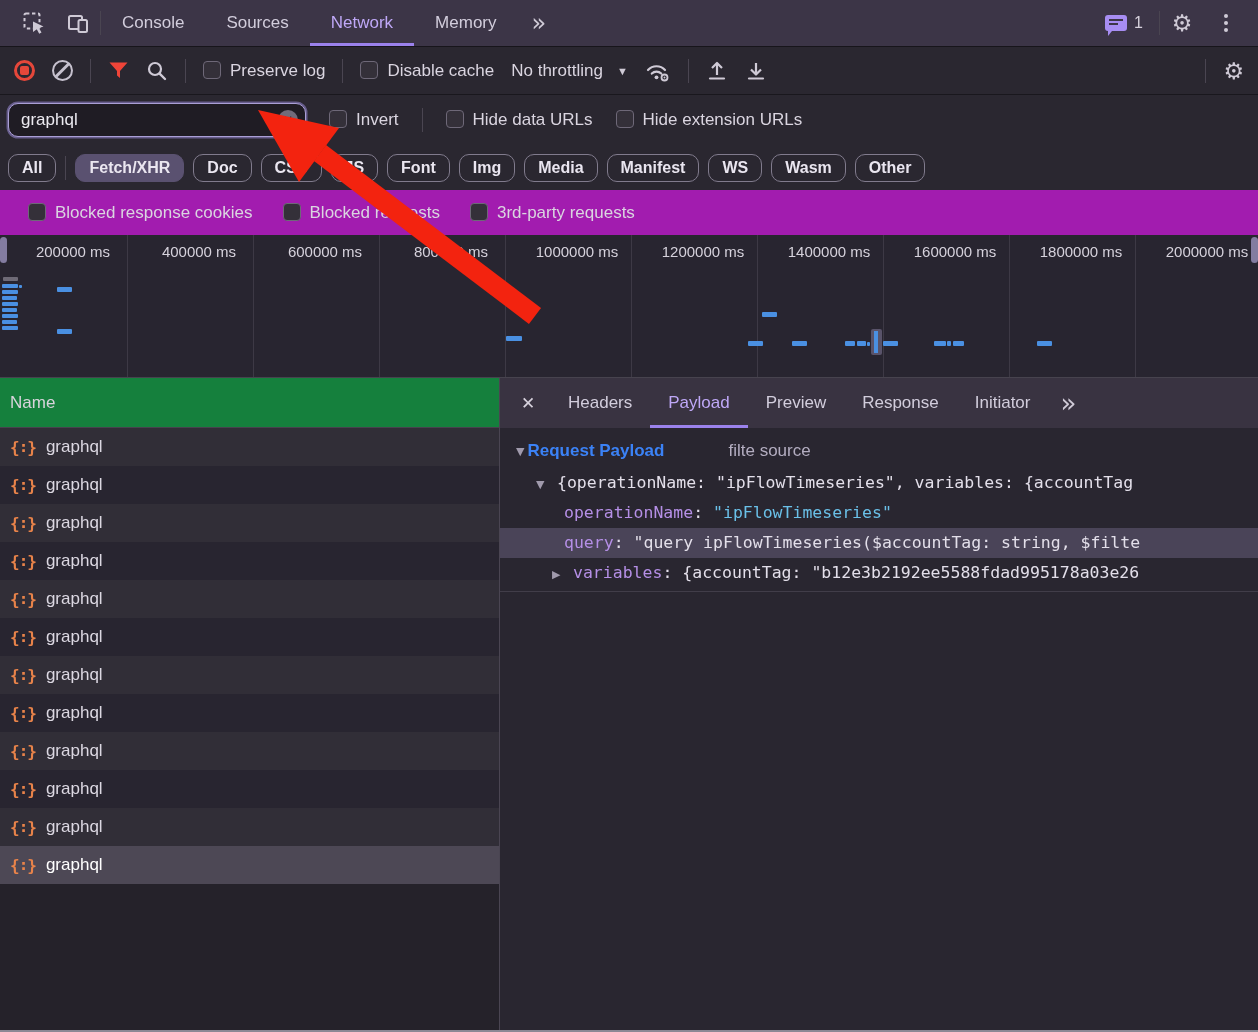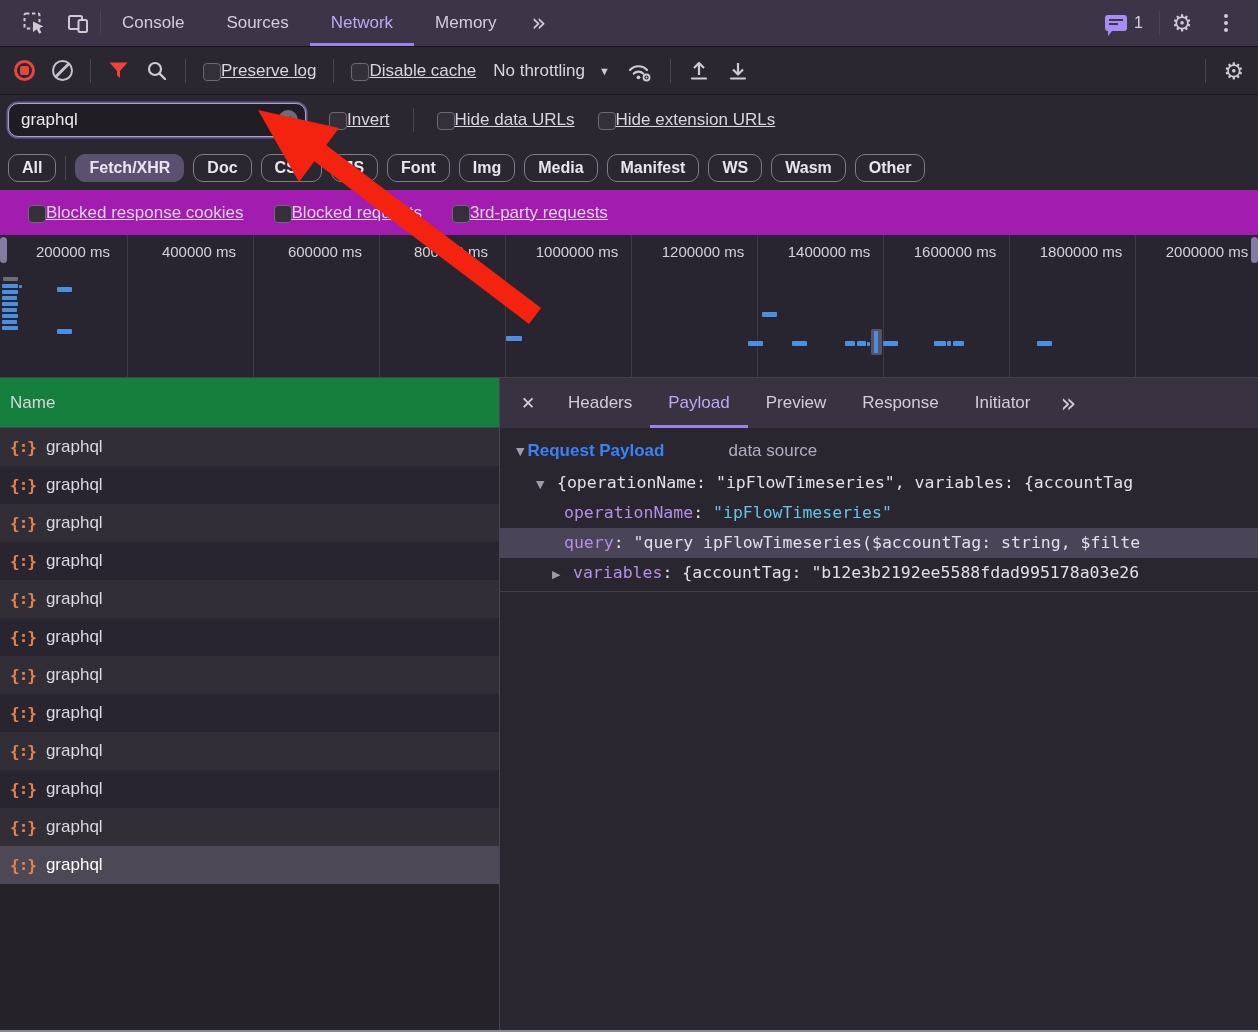--- a/index.html
+++ b/index.html
@@ -28,21 +28,21 @@
   .dots { display:flex; flex-direction:column; gap:3px; }
   .dots b { width:4px; height:4px; border-radius:50%; background:#cfcad6; }
 
   
   .net-toolbar { height:48px; background:#2a2730; border-bottom:1px solid #19171d; padding:0 14px; display:flex; align-items:center; gap:17px; }
   .rec { width:21px; height:21px; border:3px solid #e5473a; border-radius:50%; display:flex; align-items:center; justify-content:center; }
   .rec b { width:9px; height:9px; background:#e5473a; border-radius:2px; }
   .block { position:relative; width:21px; height:21px; border:2.5px solid #c6c1ce; border-radius:50%; }
   .block::after { content:""; position:absolute; left:7px; top:-1px; width:2.5px; height:18px; background:#c6c1ce; transform:rotate(45deg); }
   .cb { width:18px; height:18px; border:1.5px solid #6e6878; border-radius:4px; background:#343039; flex:0 0 18px; }
-  .cbl { display:flex; align-items:flex-end; gap:0; color:#dad5e0;text-decoration:underline; }
+  .cbl { display:flex; align-items:flex-start; gap:9px; color:#dad5e0; }
   .throttle { display:flex; align-items:center; gap:14px; color:#dad5e0; }
   .caret { font-size:11px; color:#cfcad6; }
 
   
   .filter-row { height:50px; background:#2a2730; display:flex; align-items:center; padding:0 8px; gap:23px; }
   .filter-box { position:relative; width:298px; height:34px; }
   .filter-box input {
     width:100%; height:100%; background:#1f1c24; border:1px solid #aa9fd6; box-shadow:0 0 0 1.5px #675d8c;
     border-radius:10px; color:#eceaf1; font-family:"Liberation Sans",sans-serif; font-size:17px; padding:0 36px 0 12px; outline:none;
   }
@@ -372,21 +372,21 @@
             <div class="tab" style="padding: 0px 18px;">Preview</div>
             <div class="tab" style="padding: 0px 18px;">Response</div>
             <div class="tab" style="padding: 0px 18px;">Initiator</div>
           </div>
         <span class="morechev">»</span>
       </div>
       <div class="payload">
         <div class="pl-header">
           <span class="pl-tri">▼</span>
           <span class="pl-title">Request Payload</span>
-          <span class="view-src">data source</span>
+          <span class="view-src">filte source</span>
         </div>
         <div id="payload-lines">
             <div class="pl-row" style="padding-left: 36px;"><span class="tri">▼</span><span class="seg-plain">{operationName: "ipFlowTimeseries", variables: {accountTag</span></div>
             <div class="pl-row" style="padding-left: 64px;"><span class="seg-key">operationName</span><span class="seg-plain">: </span><span class="seg-str">"ipFlowTimeseries"</span></div>
             <div class="pl-row hl" style="padding-left: 64px;"><span class="seg-key">query</span><span class="seg-plain">: "query ipFlowTimeseries($accountTag: string, $filte</span></div>
             <div class="pl-row" style="padding-left: 52px;"><span class="tri">▶</span><span class="seg-key">variables</span><span class="seg-plain">: {accountTag: "b12e3b2192ee5588fdad995178a03e26</span></div>
           </div>
         <div class="pl-sep"></div>
       </div>
     </div>

